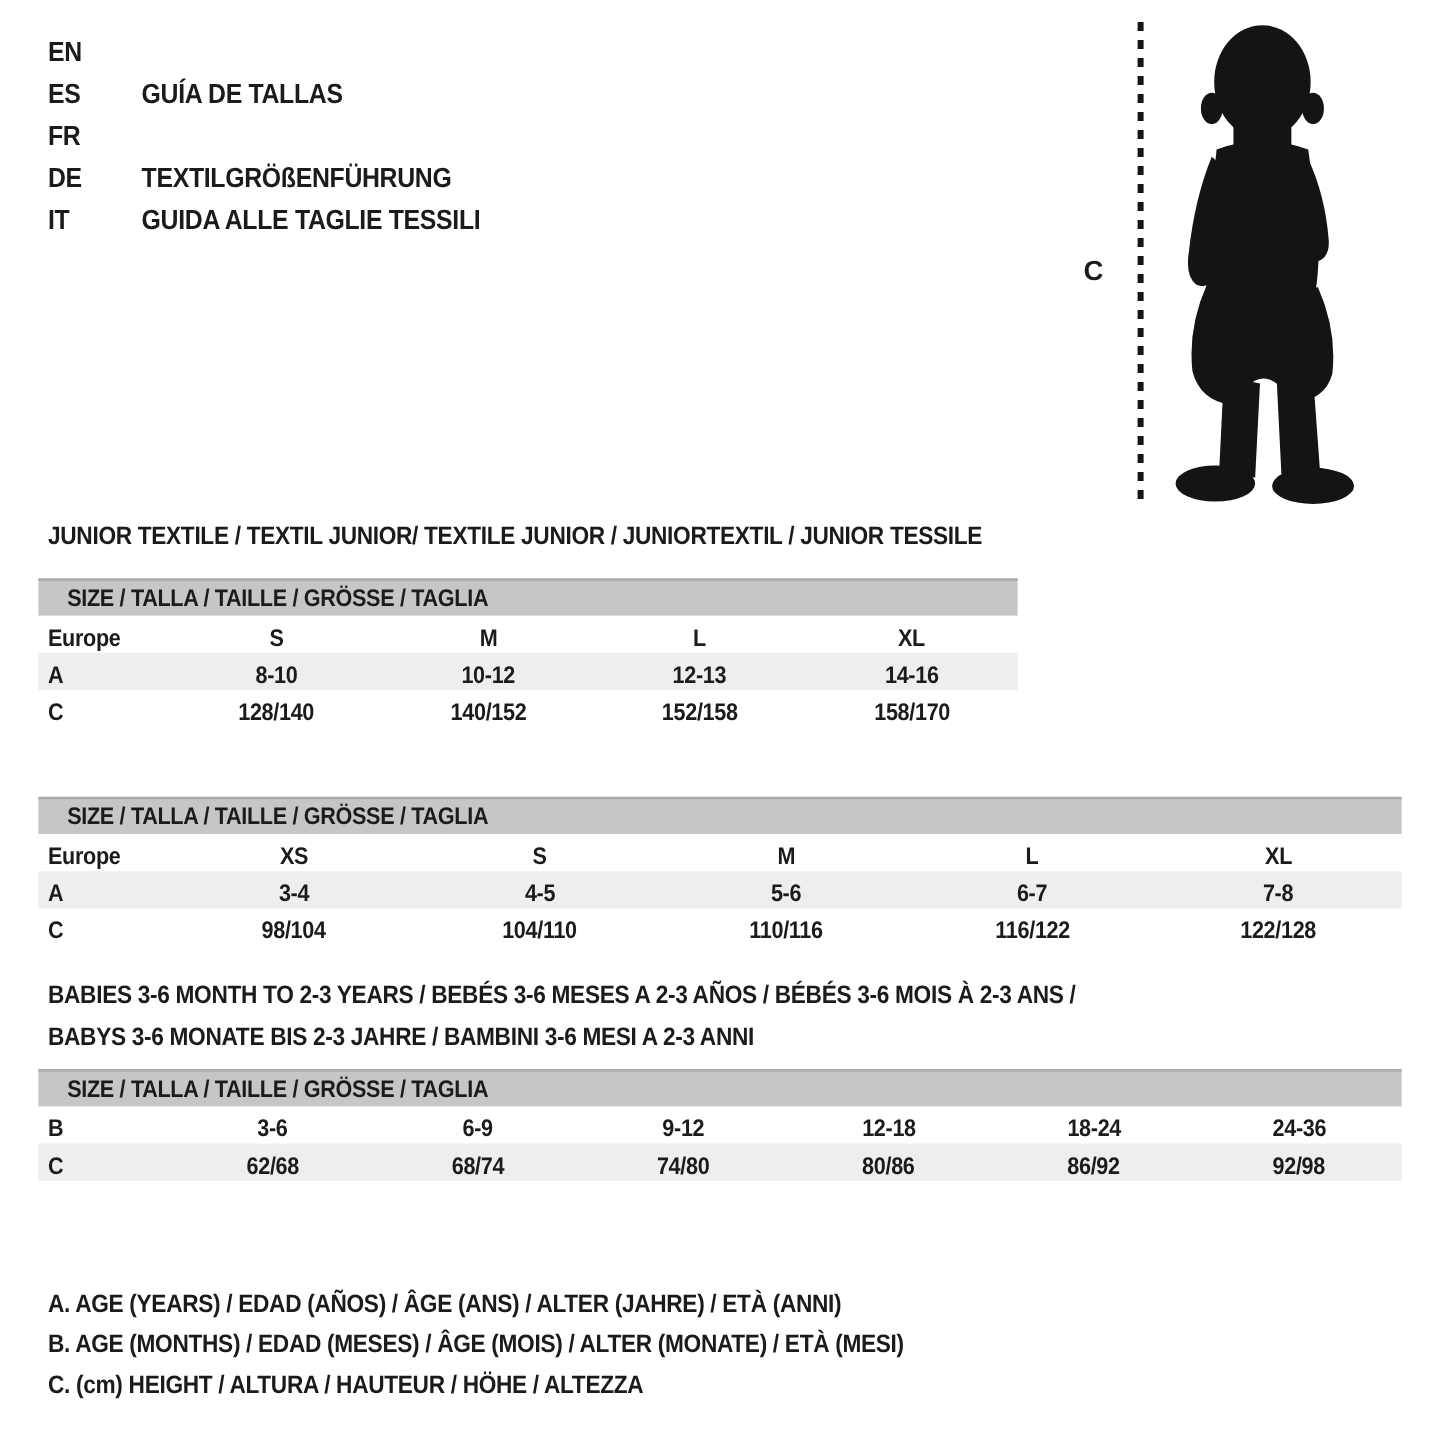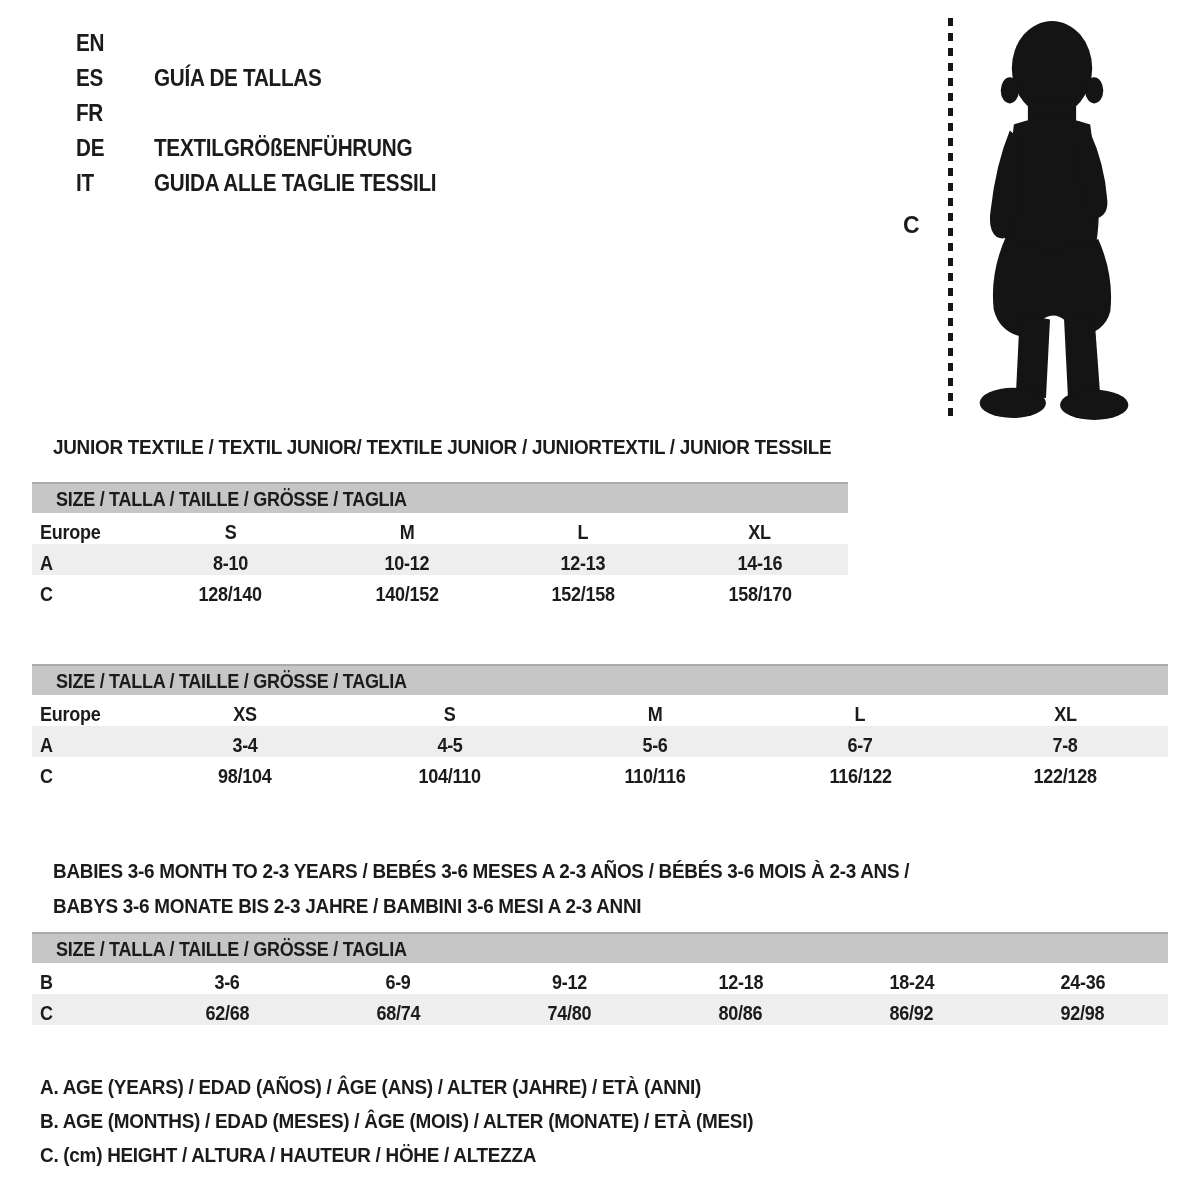--- a/index.html
+++ b/index.html
@@ -17,41 +17,41 @@
   }
   .page{position:absolute;inset:0;background:#fff;}
 
   
   .cxl{display:inline-block;transform:scaleX(0.9);transform-origin:0 50%;white-space:nowrap;letter-spacing:-0.3px;}
   .cx{display:inline-block;transform:scaleX(0.9);transform-origin:50% 50%;white-space:nowrap;letter-spacing:-0.3px;}
 
   
   .lang-block{position:absolute;left:40px;top:26px;}
   .lang-row{display:flex;height:35px;align-items:center;font-size:23px;}
-  .lang-code{flex:none;width:78px;margin-left:36px;}
+  .lang-code{flex:none;width:78px;}
   .lang-title{flex:none;}
 
   
   .measure-line{
     position:absolute;left:948px;top:18px;width:5px;height:398px;
     background:repeating-linear-gradient(to bottom, #161616 0 8px, transparent 8px 15px);
   }
   .measure-label{position:absolute;left:903px;top:212px;font-size:23px;}
   .silhouette{position:absolute;left:963px;top:14px;width:177px;height:407px;}
   .silhouette g{fill:#141414;}
 
   
   .section{position:absolute;left:32px;}
-  .section-title{font-size:21px;padding-left:8px;margin-left:13px;}
+  .section-title{font-size:21px;padding-left:8px;}
   .section-title .sub{font-size:13px;position:relative;top:3px;}
   #section-junior{top:435px;width:816px;}
   #section-junior .size-table{margin-top:23px;}
   #section-children{top:644px;width:1136px;}
   #section-children .size-table{margin-top:20px;}
-  #section-babies{top:853px;width:1136px;}
+  #section-babies{top:812px;width:1136px;}
   #section-babies .section-title{line-height:35px;}
   #section-babies .size-table{margin-top:9px;}
 
   
   .size-table{width:100%;}
   .tbar{
     height:31px;line-height:31px;background:var(--bar-bg);
     border-top:2px solid #ababab;
     padding-left:24px;font-size:20px;
   }

